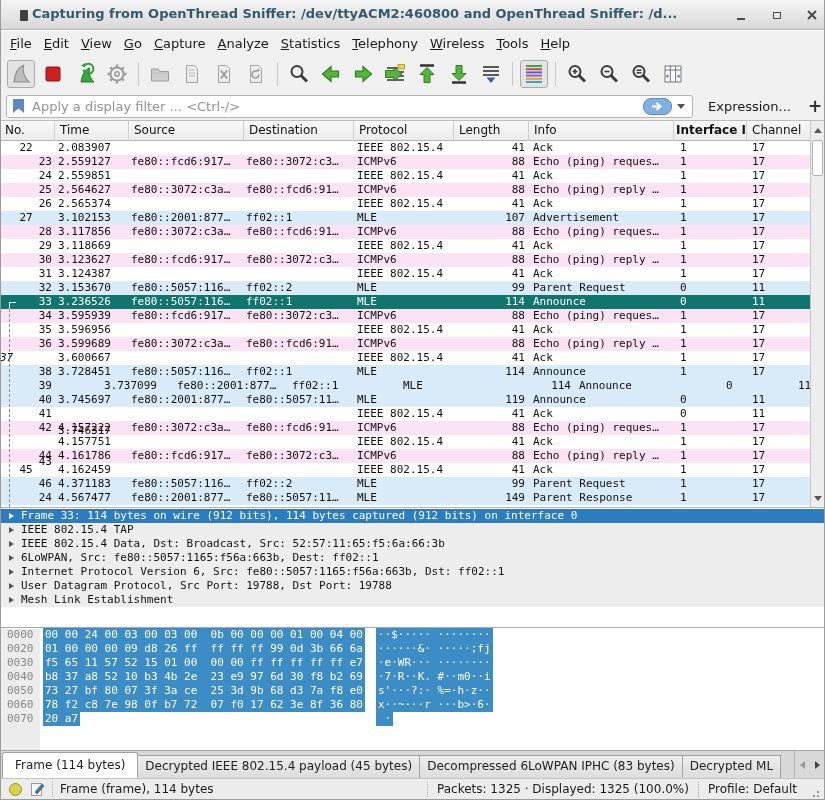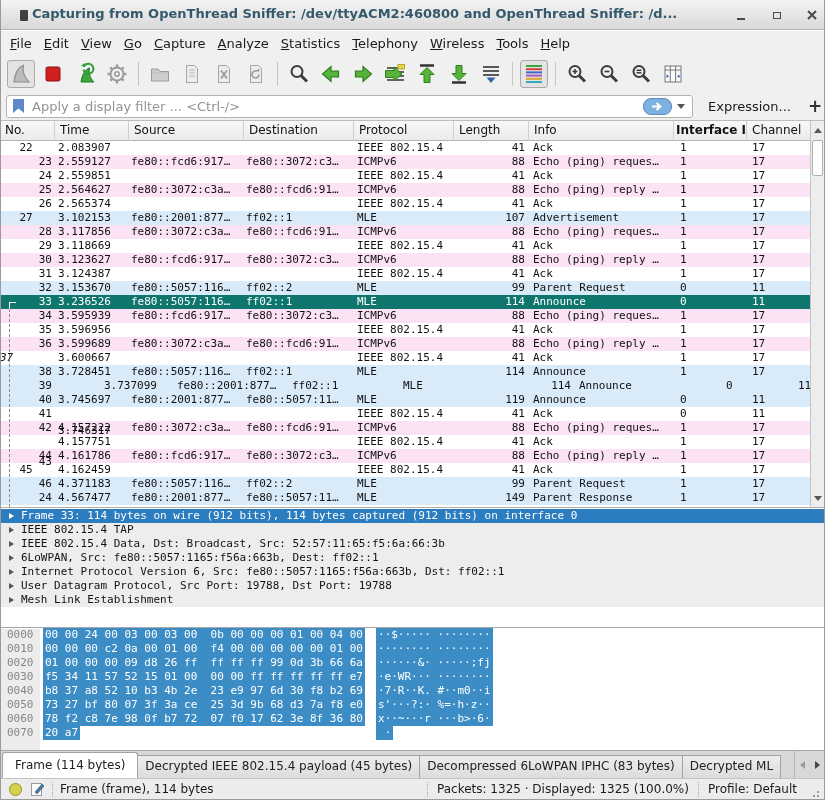--- a/index.html
+++ b/index.html
@@ -611,23 +611,22 @@
       <div class="drow"><span class="dtri"></span><span>IEEE 802.15.4 TAP</span></div>
       <div class="drow"><span class="dtri"></span><span>IEEE 802.15.4 Data, Dst: Broadcast, Src: 52:57:11:65:f5:6a:66:3b</span></div>
       <div class="drow"><span class="dtri"></span><span>6LoWPAN, Src: fe80::5057:1165:f56a:663b, Dest: ff02::1</span></div>
       <div class="drow"><span class="dtri"></span><span>Internet Protocol Version 6, Src: fe80::5057:1165:f56a:663b, Dst: ff02::1</span></div>
       <div class="drow"><span class="dtri"></span><span>User Datagram Protocol, Src Port: 19788, Dst Port: 19788</span></div>
       <div class="drow"><span class="dtri"></span><span>Mesh Link Establishment</span></div>
     </div>
   <div class="hexpane">
     <div class="hoffstrip"></div>
   <div class="hrow"><span class="hoff">0000</span><span class="hhex">00 00 24 00 03 00 03 00  0b 00 00 00 01 00 04 00</span><span class="hascii">··$····· ········</span></div>
-      <div class="hrow"><span class="hoff">0010</span><span class="hhex">00 00 00 c2 0a 00 01 00  f4 00 00 00 00 00 01 00</span><span class="hascii">········ ········</span></div>
       <div class="hrow"><span class="hoff">0020</span><span class="hhex">01 00 00 00 09 d8 26 ff  ff ff ff 99 0d 3b 66 6a</span><span class="hascii">······&amp;· ·····;fj</span></div>
-      <div class="hrow"><span class="hoff">0030</span><span class="hhex">f5 34 11 57 52 15 01 00  00 00 ff ff ff ff ff e7</span><span class="hascii">·e·WR··· ········</span></div>
+      <div class="hrow"><span class="hoff">0030</span><span class="hhex">f5 65 11 57 52 15 01 00  00 00 ff ff ff ff ff e7</span><span class="hascii">·e·WR··· ········</span></div>
       <div class="hrow"><span class="hoff">0040</span><span class="hhex">b8 37 a8 52 10 b3 4b 2e  23 e9 97 6d 30 f8 b2 69</span><span class="hascii">·7·R··K. #··m0··i</span></div>
       <div class="hrow"><span class="hoff">0050</span><span class="hhex">73 27 bf 80 07 3f 3a ce  25 3d 9b 68 d3 7a f8 e0</span><span class="hascii">s'···?:· %=·h·z··</span></div>
       <div class="hrow"><span class="hoff">0060</span><span class="hhex">78 f2 c8 7e 98 0f b7 72  07 f0 17 62 3e 8f 36 80</span><span class="hascii">x··~···r ···b&gt;·6·</span></div>
       <div class="hrow"><span class="hoff">0070</span><span class="hhex">20 a7</span><span class="hascii"> ·</span></div>
     </div>
   <div class="tabbar">
       <div class="tab active">Frame (114 bytes)</div>
       <div class="tab">Decrypted IEEE 802.15.4 payload (45 bytes)</div>
       <div class="tab">Decompressed 6LoWPAN IPHC (83 bytes)</div>
       <div class="tab">Decrypted ML</div>

